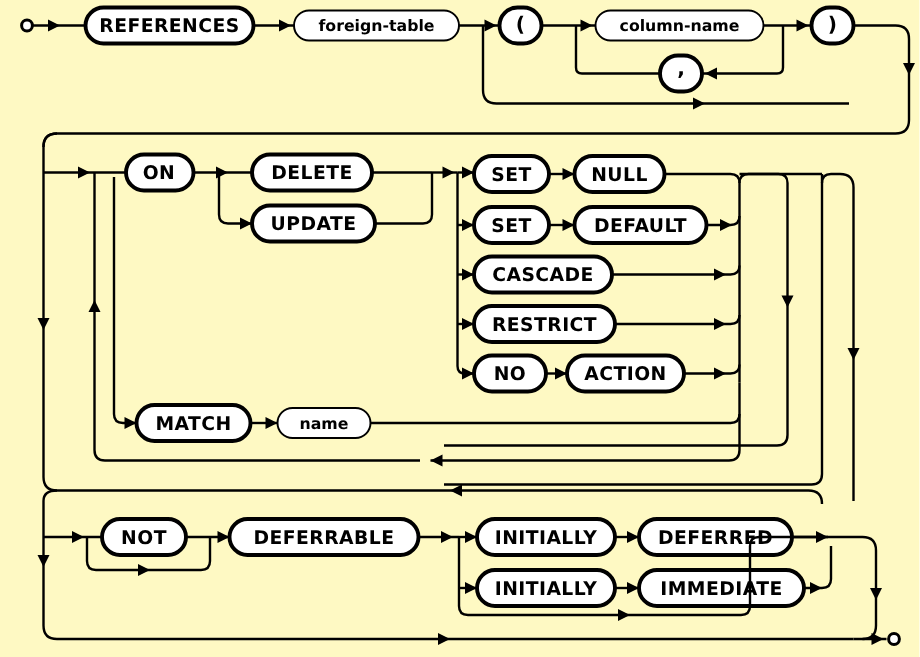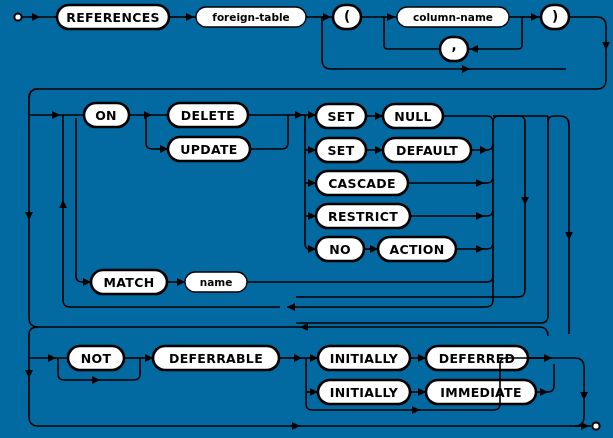--- a/index.html
+++ b/index.html
@@ -10,21 +10,21 @@
   body {
     width: 613px;
     height: 438px;
     overflow: hidden;
     font-family: "Liberation Sans", sans-serif;
   }
   #diagram-root {
     position: relative;
     width: 613px;
     height: 438px;
-    background: #0369a1;
+    background: #fef9c3;
   }
   svg#railroad {
     display: block;
     width: 613px;
     height: 438px;
   }
   .rail {
     fill: none;
     stroke: #000000;
     stroke-width: 1.6;

